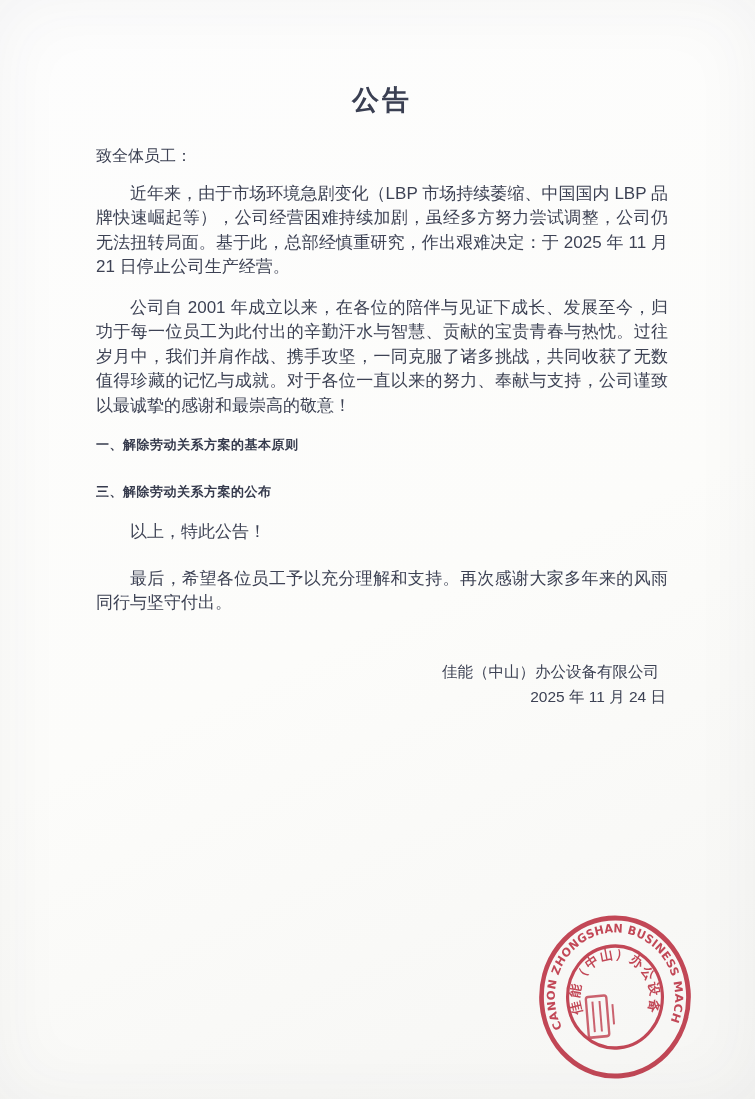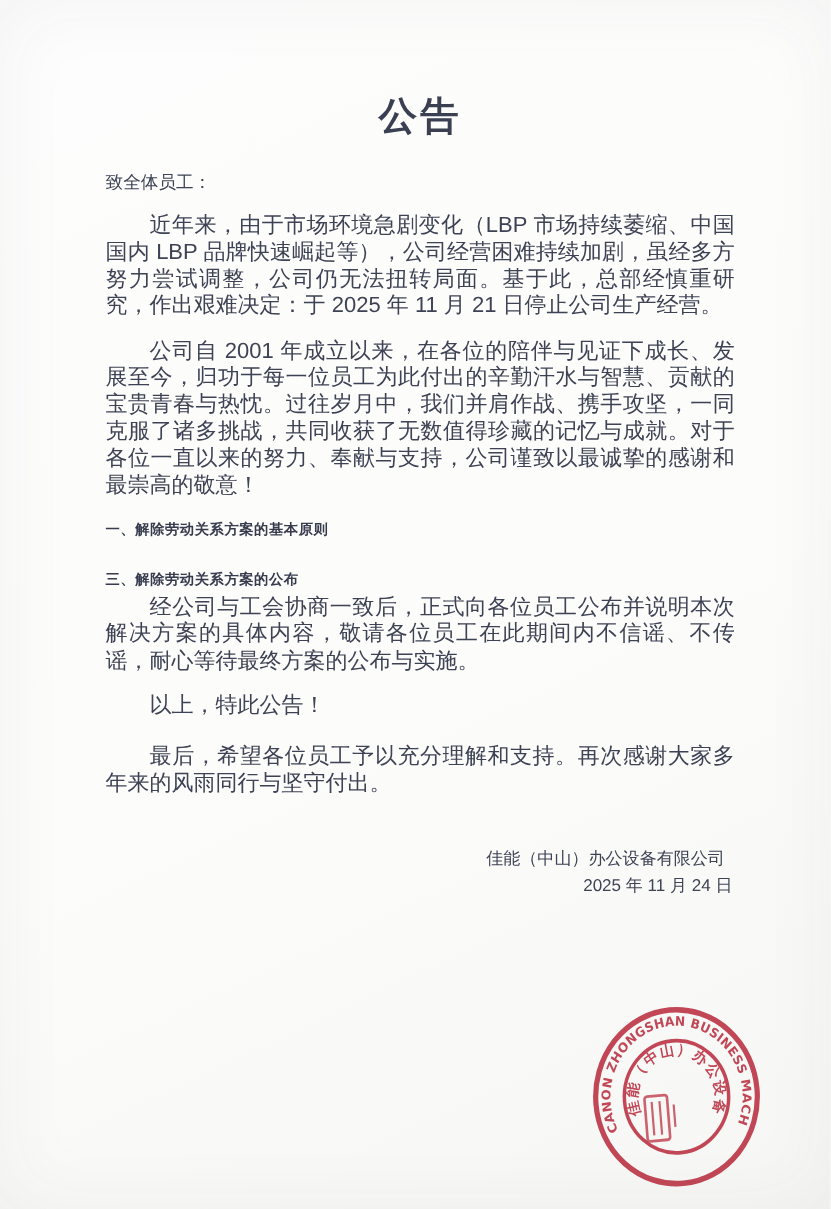--- a/index.html
+++ b/index.html
@@ -21,33 +21,33 @@
     content: ""; position: absolute; inset: 0;
     box-shadow: inset 0 0 70px rgba(60,60,70,0.05);
     pointer-events: none;
   }
   .doc {
     position: absolute; left: 96px; top: 0; width: 572px;
   }
   .title {
     margin-top: 82px;
     text-align: center;
-    font-size: 35px;
+    font-size: 27px;
     font-weight: 700;
     letter-spacing: 3px;
     color: #3a3f52;
   }
   .greeting {
     margin-top: 26px;
     font-size: 16px;
     line-height: 24.5px;
   }
   .para {
     margin: 0;
-    font-size: 20px;
+    font-size: 17px;
     line-height: 24.5px;
     text-align: justify;
     text-indent: 2em;
   }
   .heading {
     margin: 0;
     font-size: 13px;
     line-height: 24.5px;
     font-weight: 700;
     color: #363b4d;
@@ -103,21 +103,20 @@
     <p class="para mt13">近年来，由于市场环境急剧变化（LBP 市场持续萎缩、中国国内 LBP 品牌快速崛起等），公司经营困难持续加剧，虽经多方努力尝试调整，公司仍无法扭转局面。基于此，总部经慎重研究，作出艰难决定：于 2025 年 11 月 21 日停止公司生产经营。</p>
     <p class="para mt16">公司自 2001 年成立以来，在各位的陪伴与见证下成长、发展至今，归功于每一位员工为此付出的辛勤汗水与智慧、贡献的宝贵青春与热忱。过往岁月中，我们并肩作战、携手攻坚，一同克服了诸多挑战，共同收获了无数值得珍藏的记忆与成就。对于各位一直以来的努力、奉献与支持，公司谨致以最诚挚的感谢和最崇高的敬意！</p>
 
     <div>
       <div class="heading mt15">一、解除劳动关系方案的基本原则</div>
     </div>
 
 
     <div>
       <div class="heading mt10">三、解除劳动关系方案的公布</div>
-      <p class="para">经公司与工会协商一致后，正式向各位员工公布并说明本次解决方案的具体内容，敬请各位员工在此期间内不信谣、不传谣，耐心等待最终方案的公布与实施。</p>
     </div>
 
     <p class="para mt16">以上，特此公告！</p>
     <p class="para mt10">最后，希望各位员工予以充分理解和支持。再次感谢大家多年来的风雨同行与坚守付出。</p>
 
     <div class="sig-block">
       <div class="sig-company">佳能（中山）办公设备有限公司</div>
       <div class="sig-date">2025 年 11 月 24 日</div>
     </div>
 

